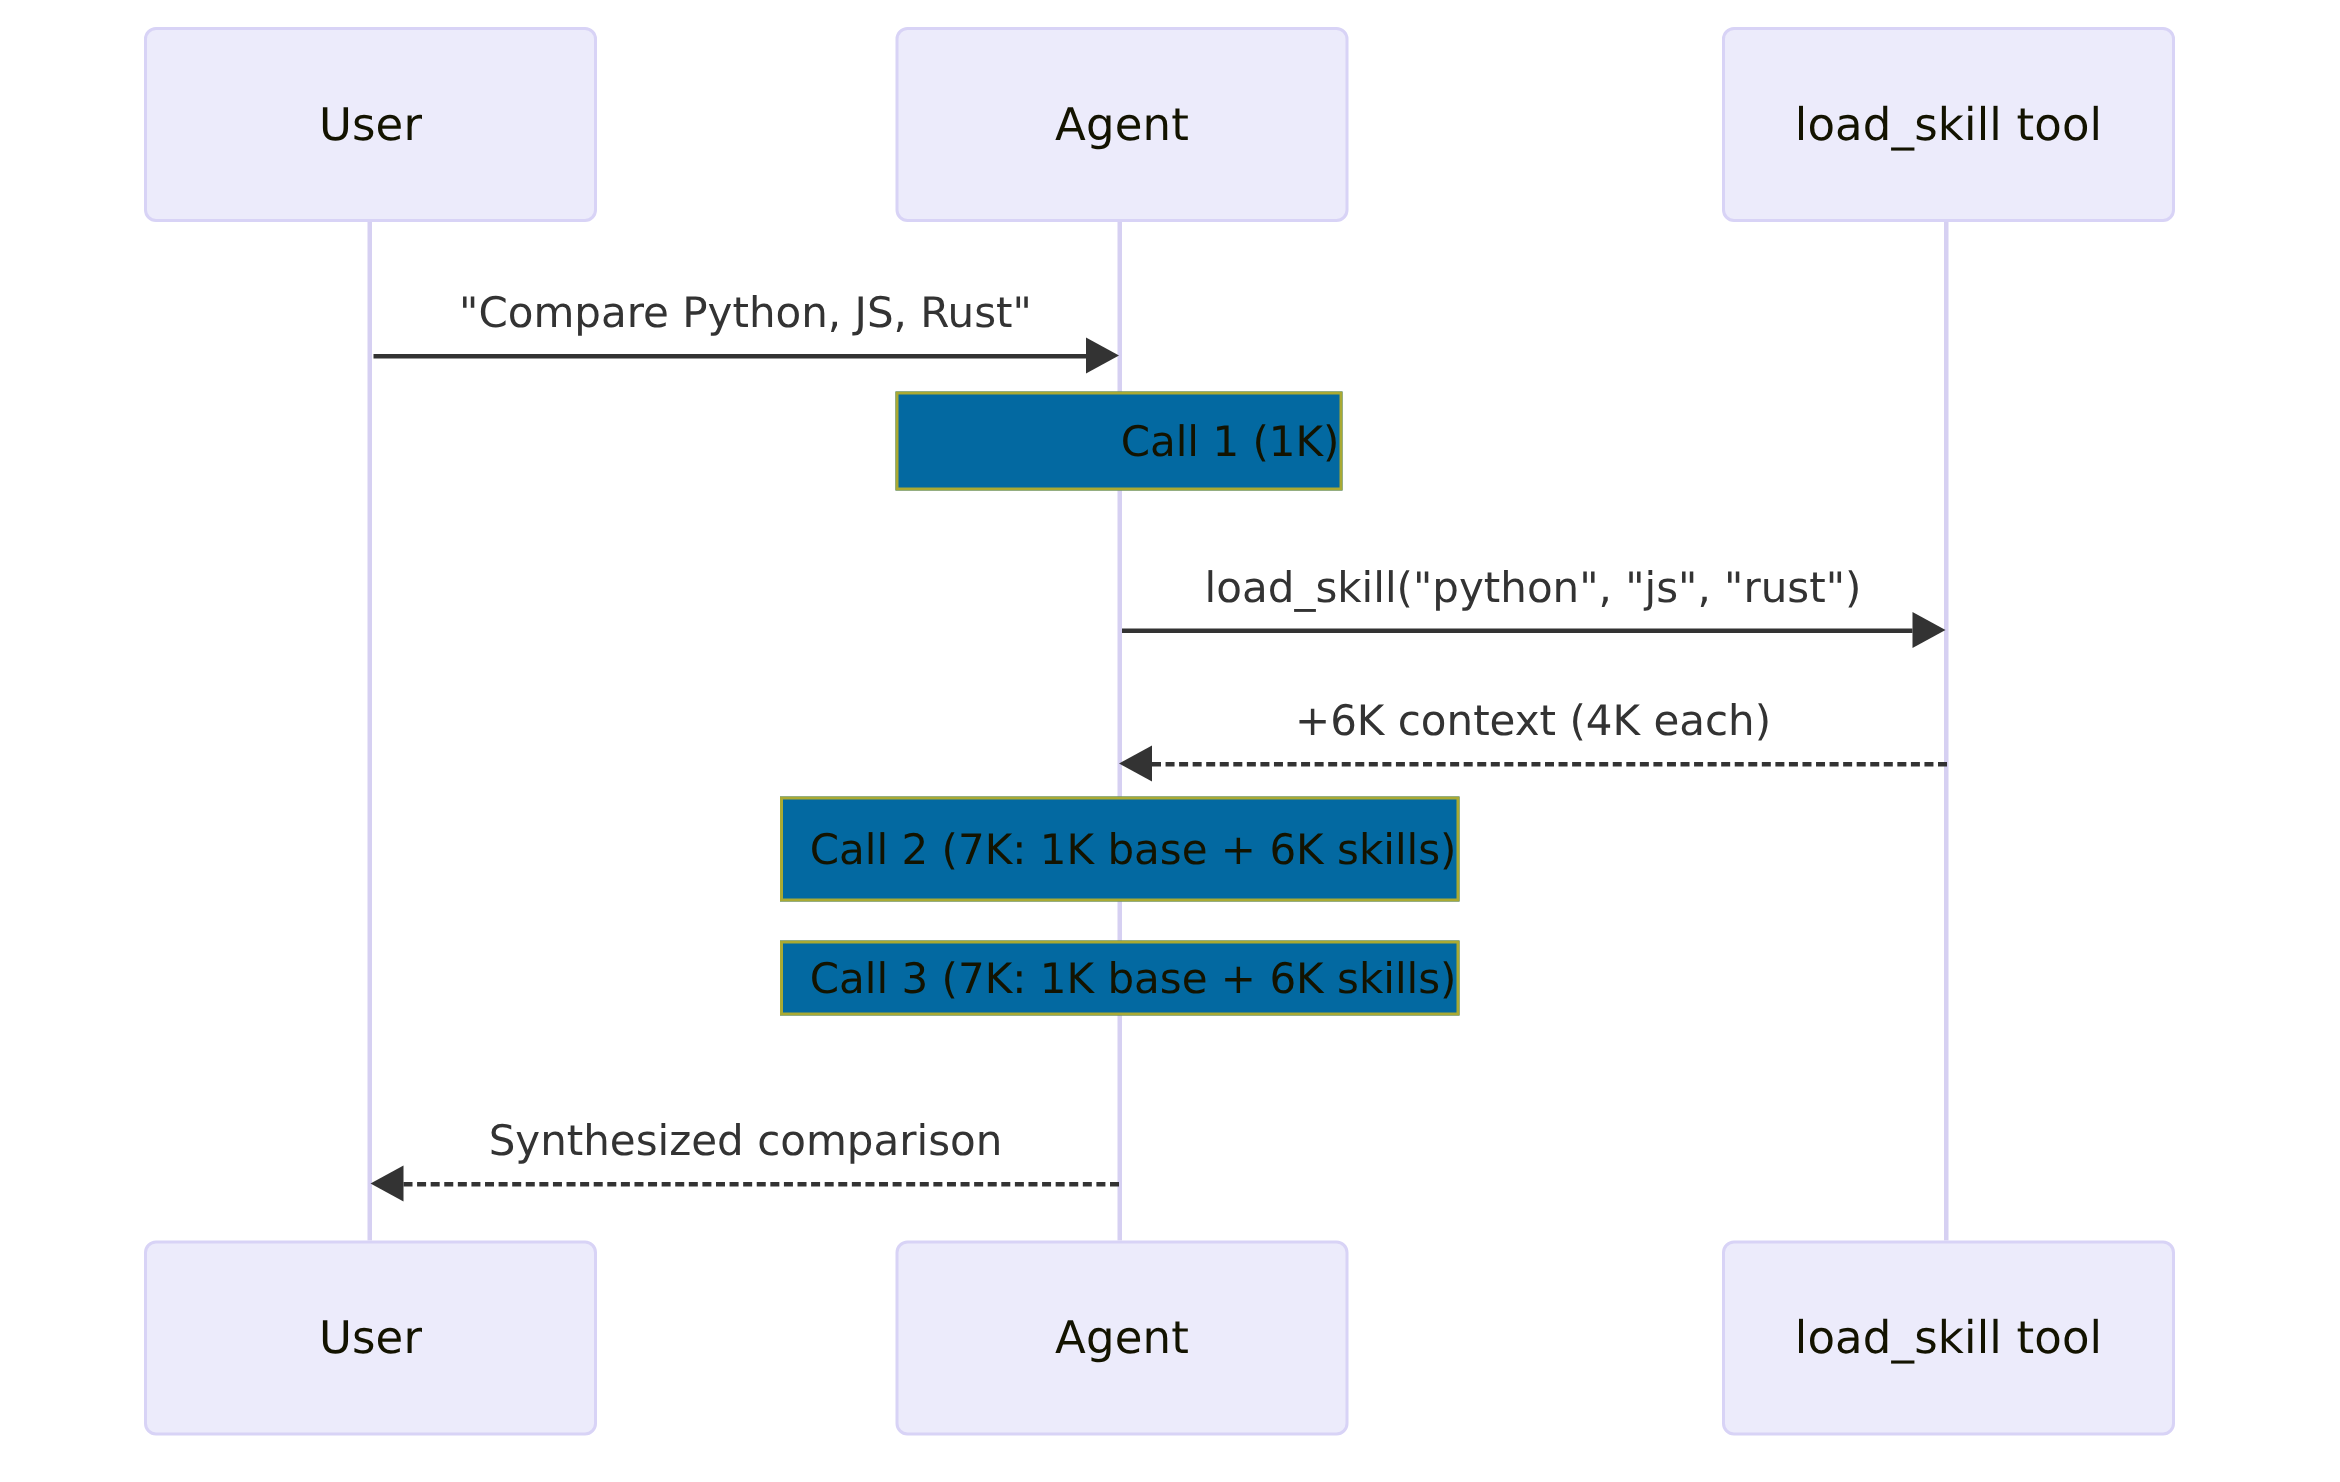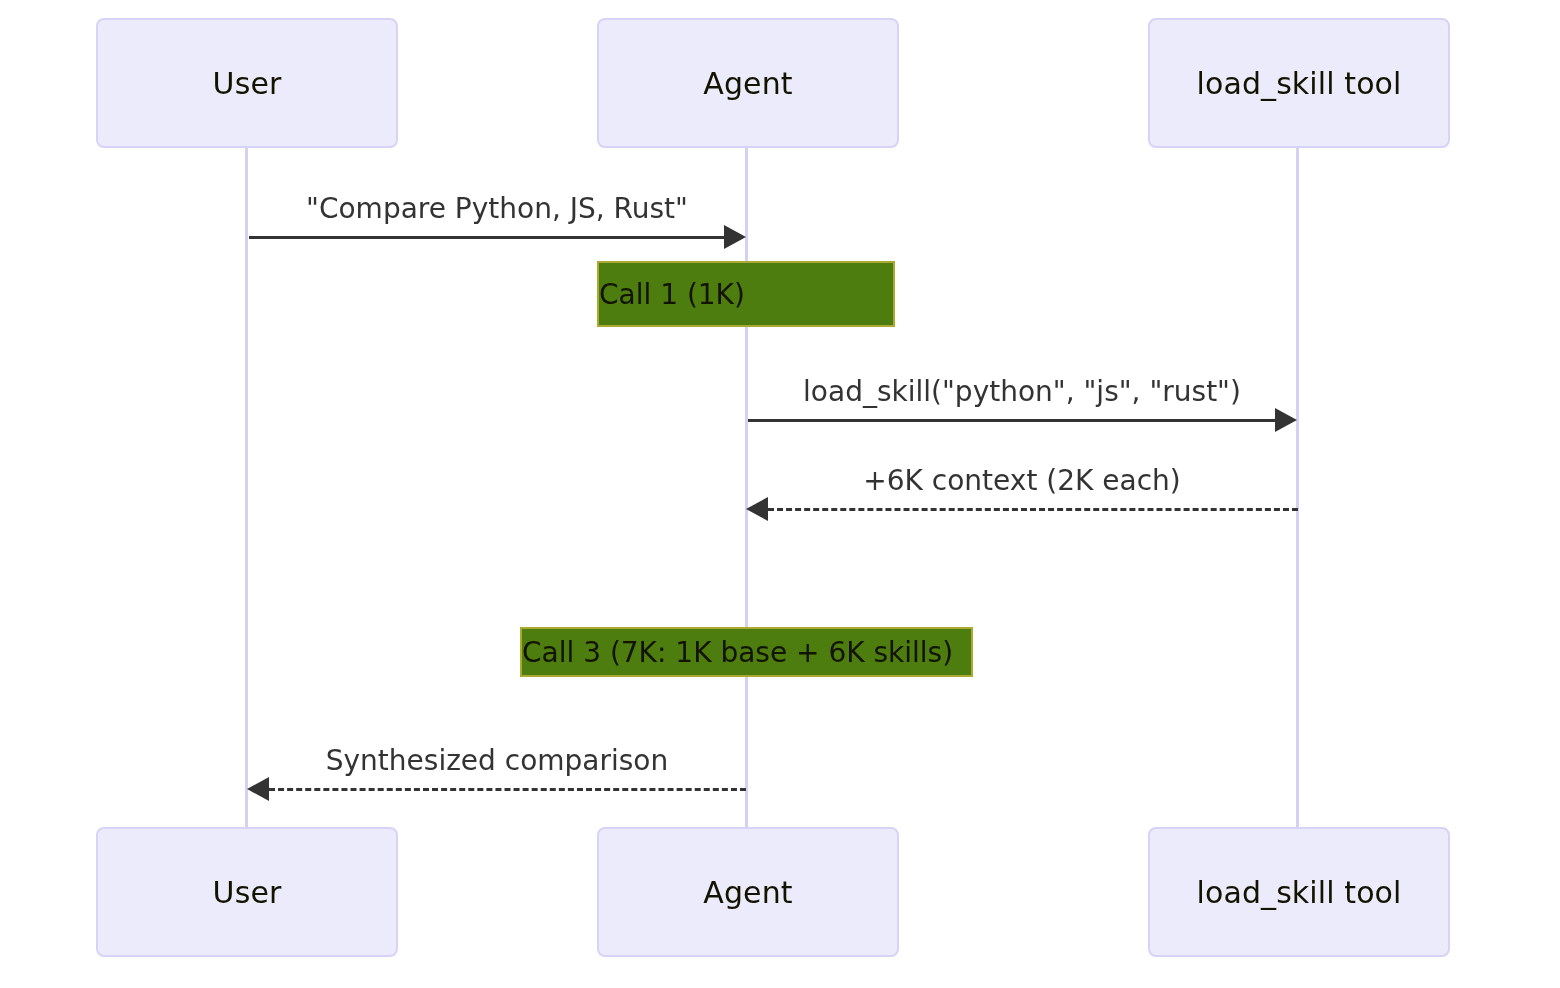--- a/index.html
+++ b/index.html
@@ -45,25 +45,25 @@
     color: #131300;
     font-weight: 400;
     letter-spacing: 0.1px;
     white-space: nowrap;
   }
 
   
   .note-box {
     position: absolute;
     box-sizing: border-box;
-    background: #4d7c0f;
+    background: #0369a1;
     border: 2px solid #aaaa33;
     display: flex;
     align-items: center;
-    justify-content: flex-start;
+    justify-content: flex-end;
     z-index: 5;
   }
   .note-label {
     font-size: 28px;
     color: #131300;
     white-space: nowrap;
   }
 
   
   .message {
@@ -137,23 +137,26 @@
 
   <div class="message" style="left:748px; top:419px; width:549px;">
     <div class="msg-line" style="width:527px;"></div>
     <div class="msg-head right" style="left:527px;"></div>
     <div class="msg-text" style="left:274px; top:-44px;">load_skill("python", "js", "rust")</div>
   </div>
 
   <div class="message" style="left:746px; top:508px; width:552px;">
     <div class="msg-line dashed" style="left:22px; width:530px;"></div>
     <div class="msg-head left" style="left:0px;"></div>
-    <div class="msg-text" style="left:276px; top:-44px;">+6K context (2K each)</div>
+    <div class="msg-text" style="left:276px; top:-44px;">+6K context (4K each)</div>
   </div>
 
+  <div class="note-box" style="left:520px; top:531px; width:453px; height:70px;">
+    <span class="note-label">Call 2 (7K: 1K base + 6K skills)</span>
+  </div>
 
   <div class="note-box" style="left:520px; top:627px; width:453px; height:50px;">
     <span class="note-label">Call 3 (7K: 1K base + 6K skills)</span>
   </div>
 
   <div class="message" style="left:247px; top:788px; width:499px;">
     <div class="msg-line dashed" style="left:22px; width:477px;"></div>
     <div class="msg-head left" style="left:0px;"></div>
     <div class="msg-text" style="left:250px; top:-44px;">Synthesized comparison</div>
   </div>

